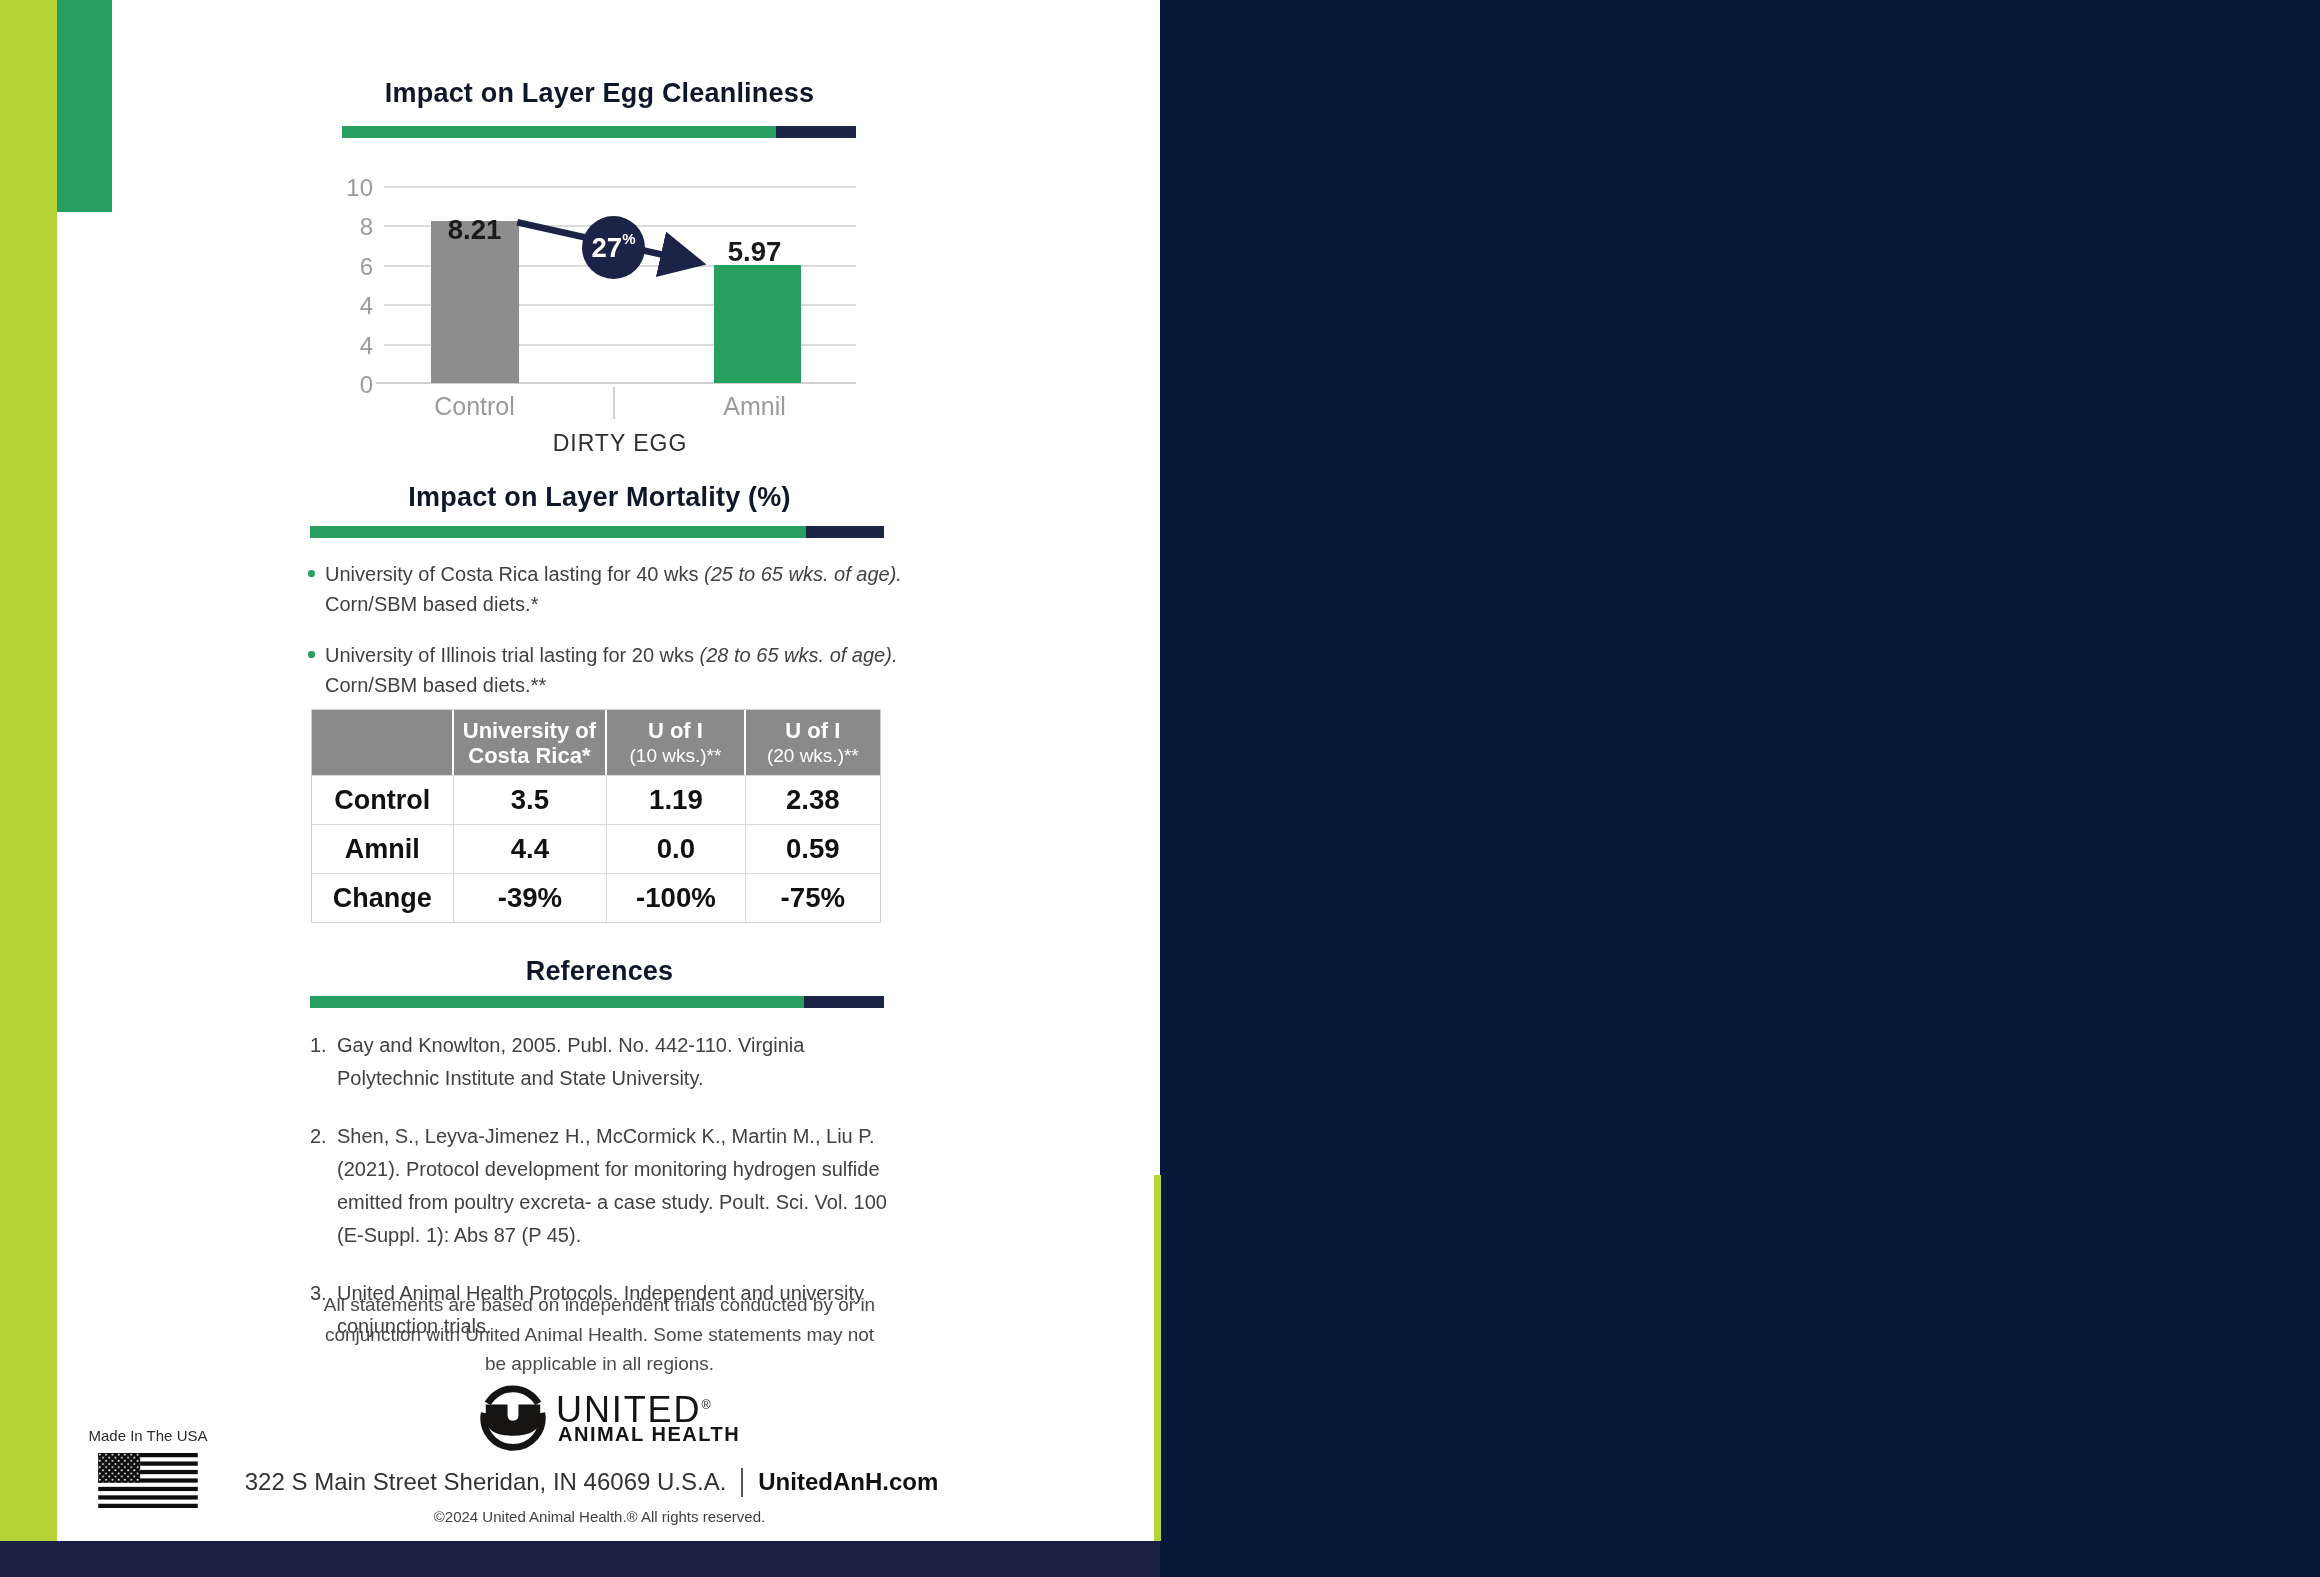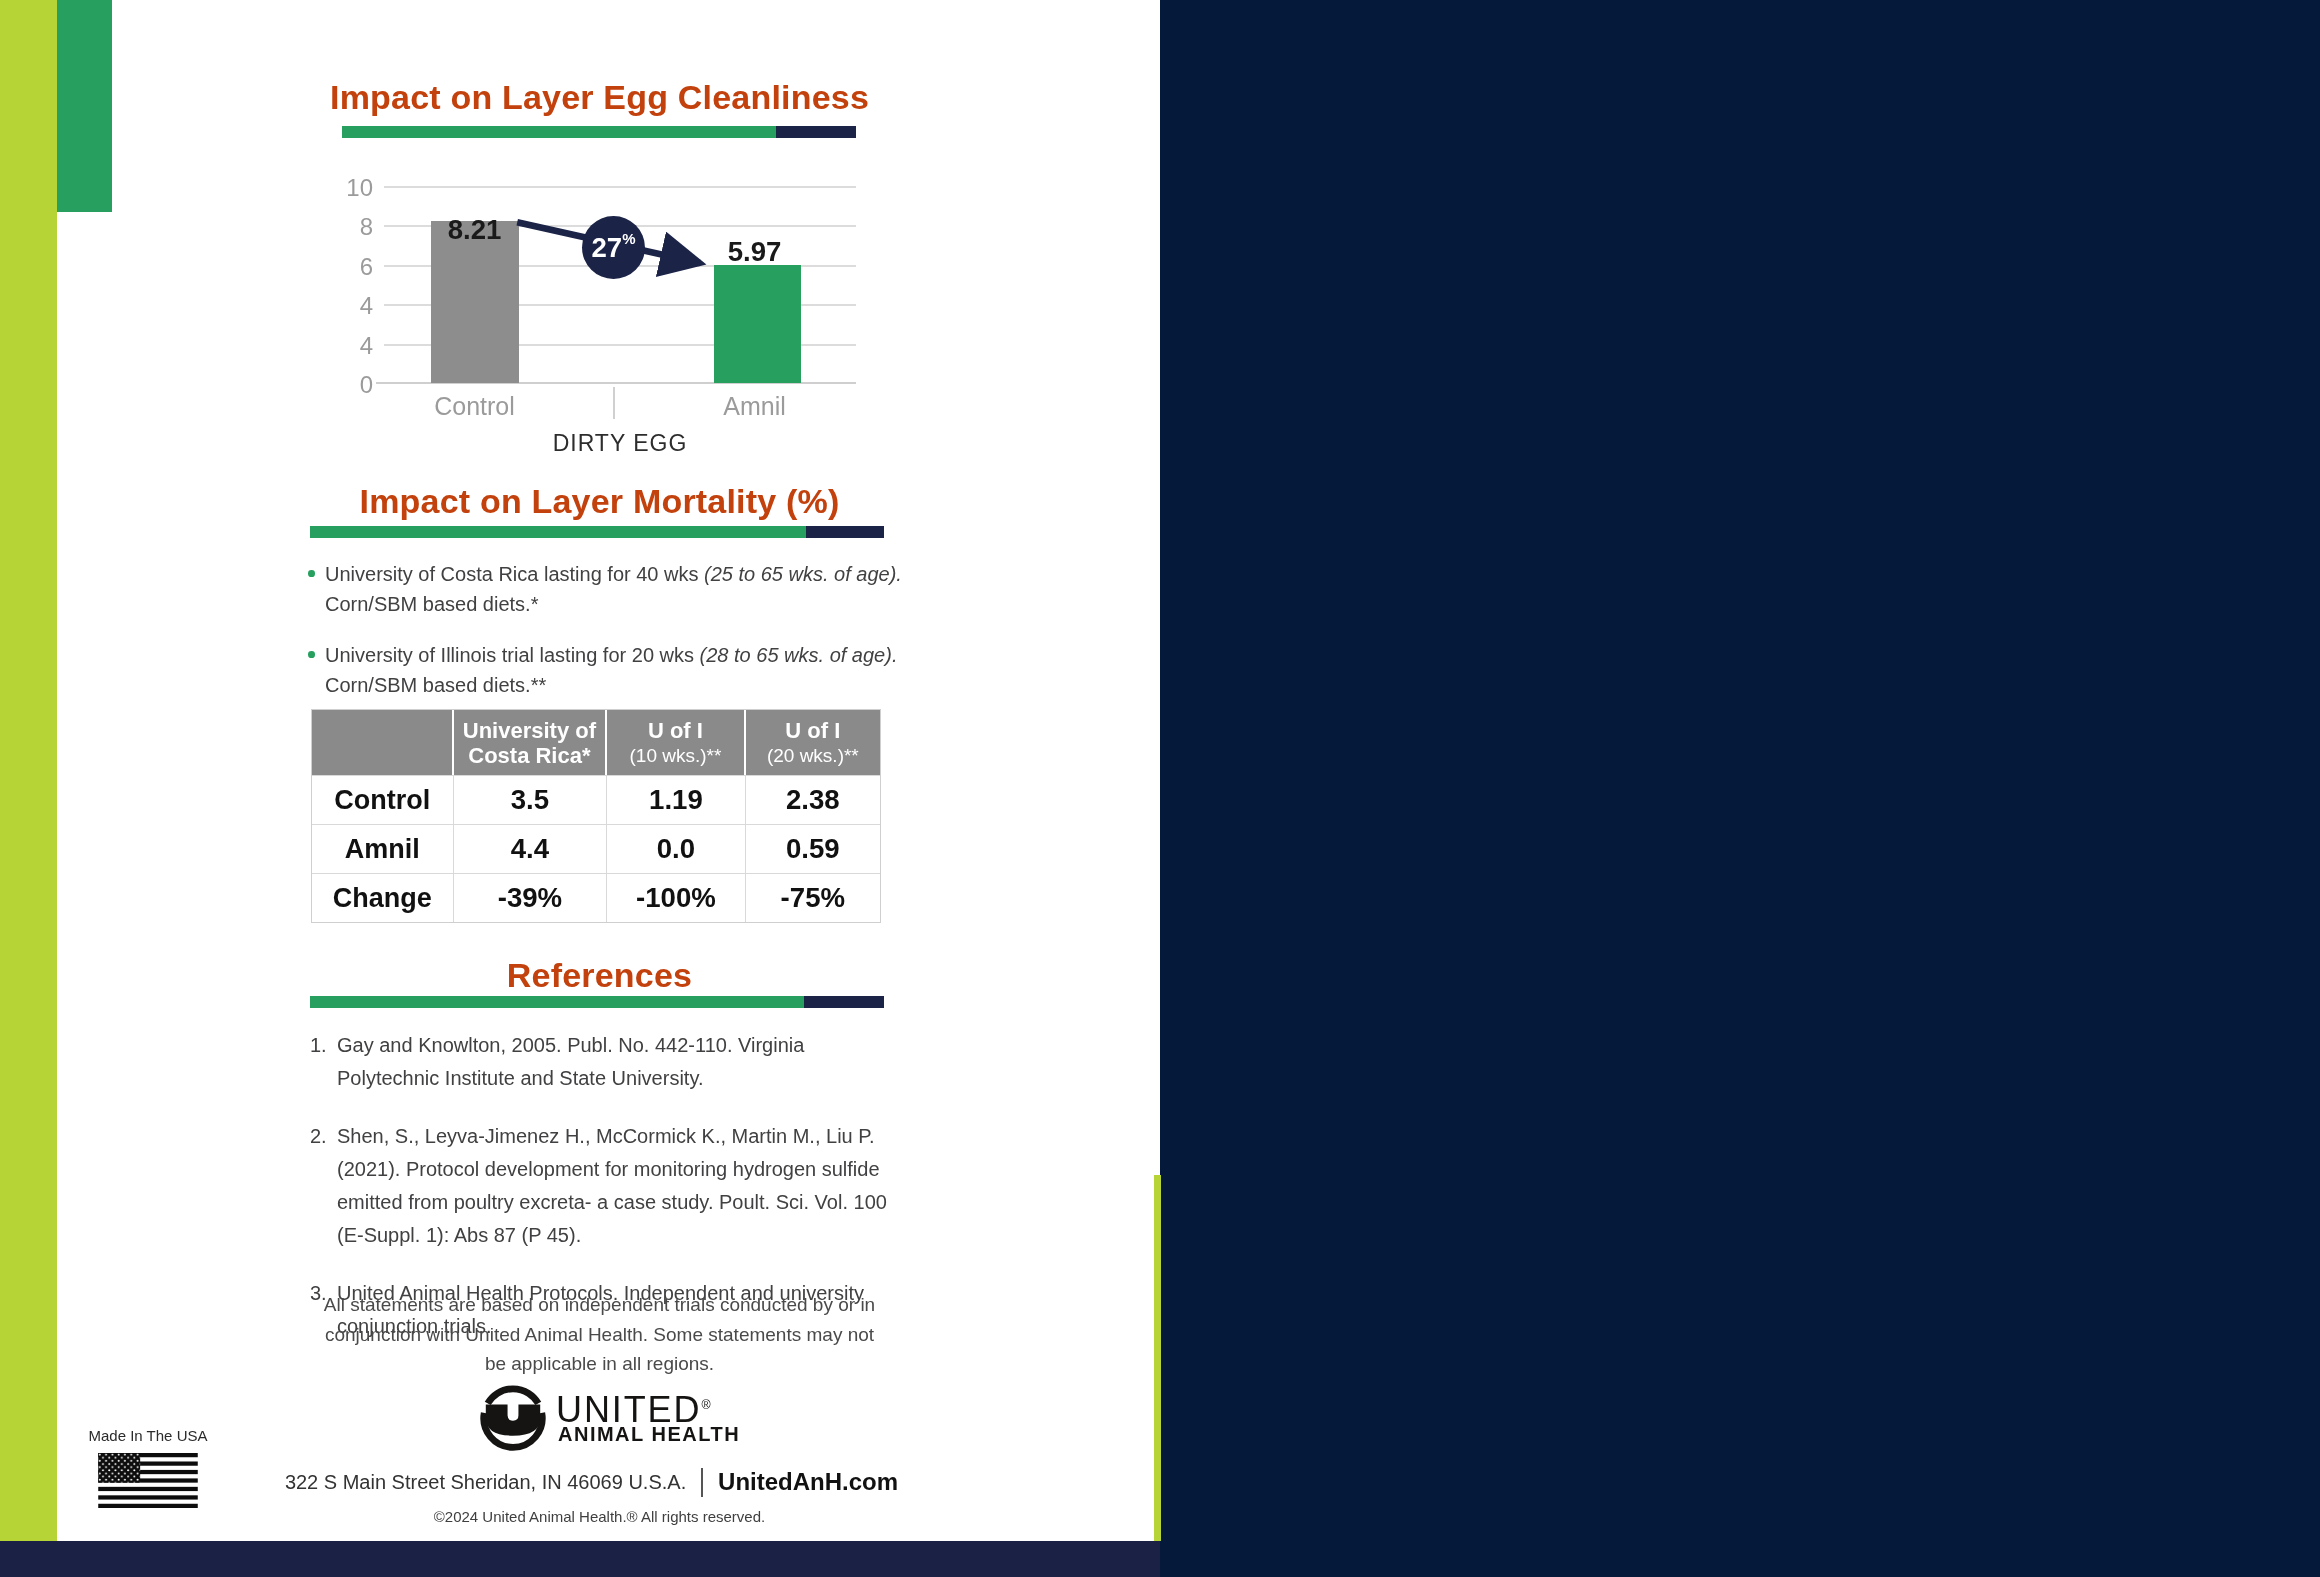--- a/index.html
+++ b/index.html
@@ -8,22 +8,22 @@
   .abs{position:absolute;}
 
   
   .right-panel{left:1160px;top:0;width:1160px;height:1578px;background:#05193b;}
   .bottom-strip{left:0;top:1541px;width:1160px;height:37px;background:#1b2145;}
   .lime-bar{left:0;top:0;width:57px;height:1541px;background:#b7d437;}
   .green-bar{left:57px;top:0;width:55px;height:212px;background:#27a05f;}
   .lime-edge-line{left:1154px;top:1175px;width:6.7px;height:366px;background:#b7d437;}
 
   
-  .section-title{left:219px;width:761px;text-align:center;font-weight:700;color:#c2410c;
-                 font-size:34px;letter-spacing:0.2px;}
+  .section-title{left:219px;width:761px;text-align:center;font-weight:700;color:#0f172a;
+                 font-size:27px;letter-spacing:0.2px;}
   .rule{height:12.4px;background:#27a05f;}
   .rule .rule-end{position:absolute;right:0;top:0;height:100%;background:#1b2347;}
 
   
   .plot{left:384px;top:186px;width:472px;height:197px;}
   .gridline{position:absolute;left:0;width:100%;height:1.9px;background:#dcdcdc;}
   .baseline{position:absolute;left:-7.6px;width:calc(100% + 7.6px);bottom:-1px;height:1.9px;background:#cfcfcf;}
   .ytick{width:59px;text-align:right;font-size:24px;color:#9b9b9b;}
   .chart-bar{position:absolute;bottom:0;}
   .bar-label{width:133px;text-align:center;font-weight:700;font-size:27.6px;color:#1a1a1a;}
@@ -66,21 +66,21 @@
   .disclaimer{left:314px;top:1290px;width:571px;text-align:center;font-size:19px;line-height:29.5px;color:#4a4a4a;}
 
   
   .logo-mark{left:476px;top:1384px;}
   .logo-word{left:556px;top:1387px;font-weight:400;color:#161413;font-size:36px;letter-spacing:1.9px;line-height:36px;}
   .logo-word .reg{font-size:12.4px;vertical-align:super;}
   .logo-sub{left:558px;top:1423px;font-weight:700;color:#161413;font-size:20px;letter-spacing:1.5px;}
   .made-in{left:88px;top:1427px;width:120px;text-align:center;font-size:15px;color:#2b2b2b;}
   .flag{left:98px;top:1453px;}
   .addr-row{left:211px;top:1468px;width:761px;display:flex;align-items:center;justify-content:center;gap:15px;}
-  .addr-text{font-size:20px;color:#333333;}
+  .addr-text{font-size:24px;color:#333333;}
   .addr-sep{width:1.9px;height:28.5px;background:#555555;}
   .addr-site{font-size:24px;font-weight:700;color:#111111;}
   .copyright{left:219px;top:1508px;width:761px;text-align:center;font-size:15px;color:#3f3f3f;}
 </style>
 </head>
 <body>
 
 <div id="page">
 
   <div class="abs right-panel"></div>

